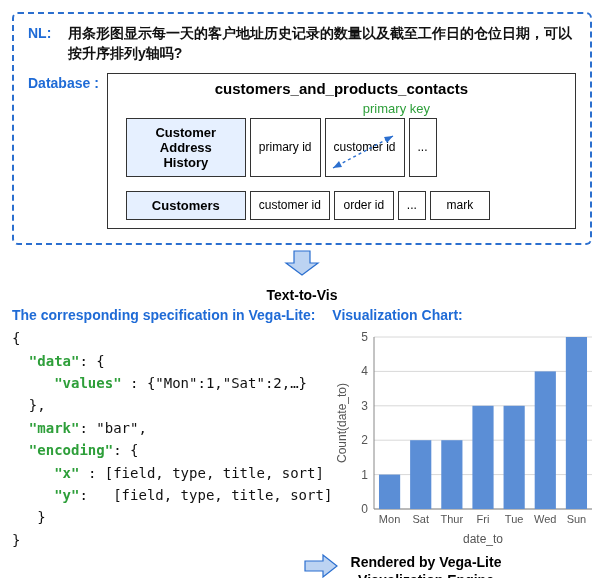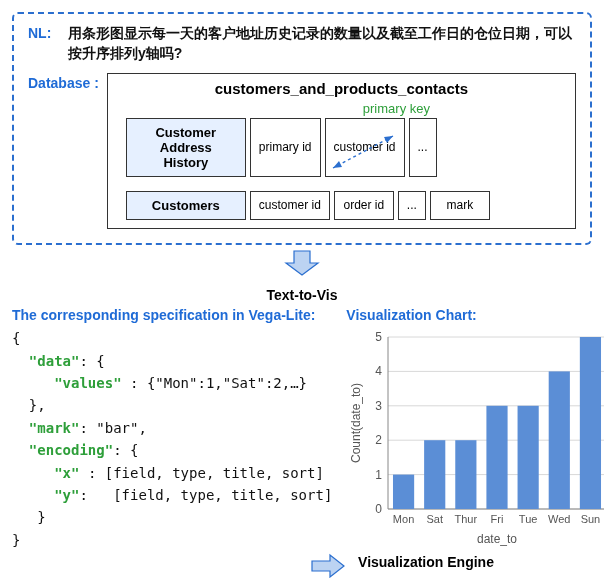--- a/index.html
+++ b/index.html
@@ -115,21 +115,21 @@
     margin-top: 2px;
     flex-direction: column;
   }
   .arrow-down-svg { width: 40px; height: 28px; }
   .text-to-vis {
     font-weight: bold;
     font-size: 14px;
   }
   .bottom-section {
     display: flex;
-    gap: 14px;
+    gap: 0;
     margin-top: 4px;
   }
   .spec-col { flex: 1.05; }
   .chart-col { flex: 1; }
   .sub-header {
     color: #1f6bd6;
     font-weight: bold;
     font-size: 14px;
     margin-bottom: 4px;
   }
@@ -266,15 +266,16 @@
         <text x="0" y="0" text-anchor="middle" font-size="12" fill="#555" transform="translate(14,96) rotate(-90)">Count(date_to)</text>
       </svg>
   </div>
 </div>
 
 <div class="render-row">
   <svg class="render-arrow-svg" viewBox="0 0 36 26">
     <path d="M 2 8 L 20 8 L 20 2 L 34 13 L 20 24 L 20 18 L 2 18 Z" fill="#bcd3f2" stroke="#2b6fcf" stroke-width="1.2"></path>
   </svg>
   <div class="render-label">
+    <div>Rendered by Vega-Lite</div>
     <div>Visualization Engine</div>
   </div>
 </div>
 
 </body></html>

